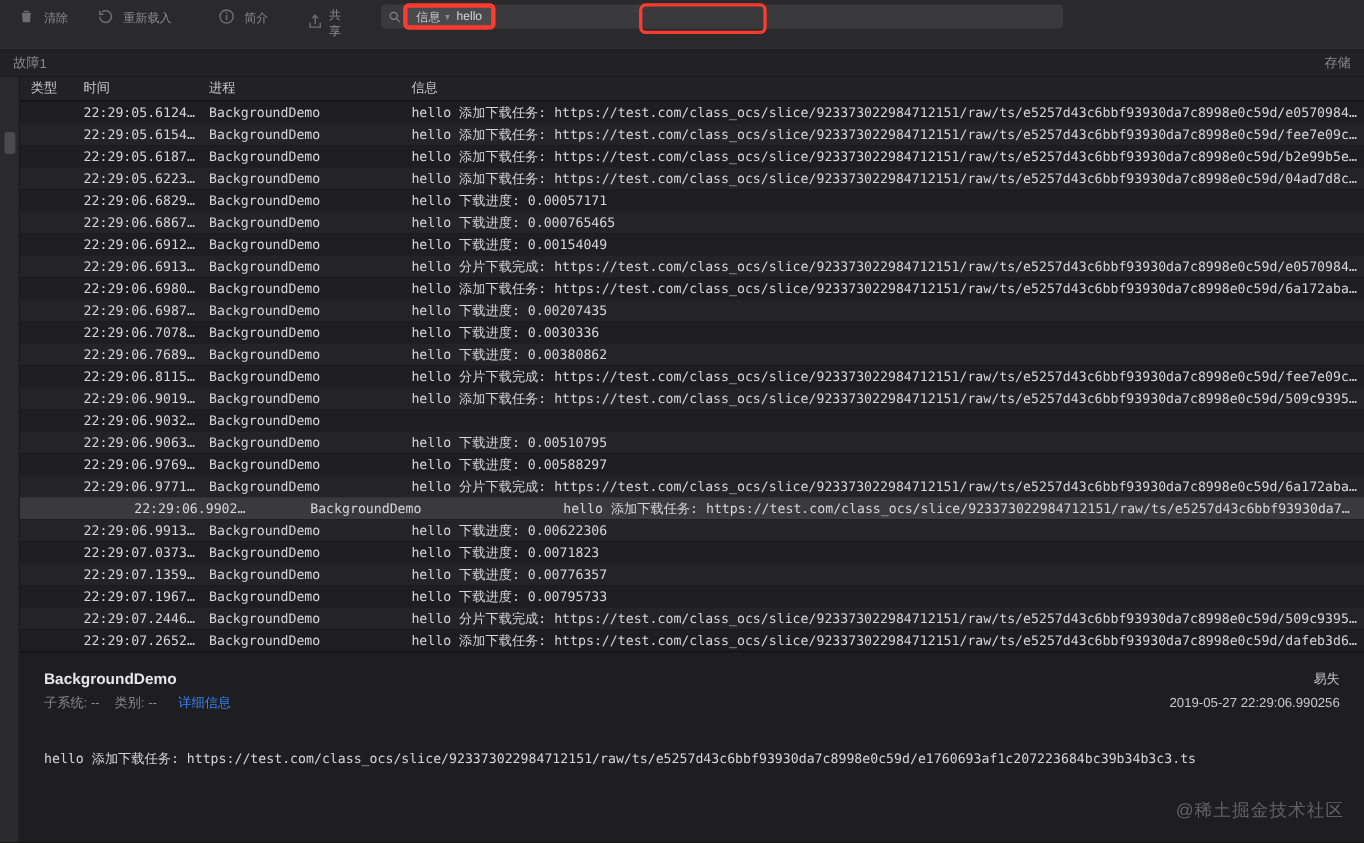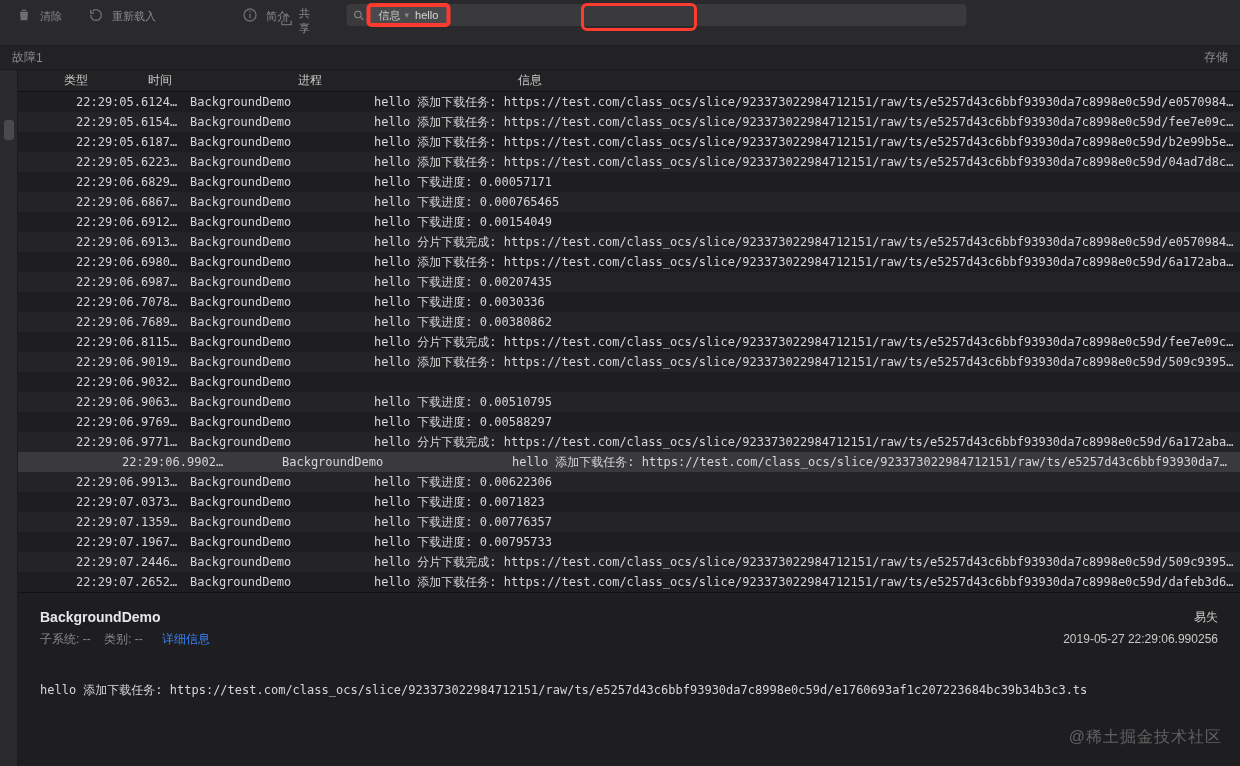--- a/index.html
+++ b/index.html
@@ -41,21 +41,21 @@
   
   .main { display:flex; height:calc(766px - 46px - 24px); }
   .sidebar { width:18px; background:#2a2a2c; border-right:1px solid #1b1b1c;
     display:flex; flex-direction:column; align-items:center; padding-top:50px; }
   .side-handle { width:10px; height:20px; background:#4a4a4c; border-radius:3px; }
   .content { flex:1; display:flex; flex-direction:column; min-width:0; }
 
   
   .thead { display:flex; height:22px; background:#222224; border-bottom:1px solid #111;
     color:#c9c9c9; font-size:12px; align-items:center; padding-left:4px; }
-  .th { padding:0 6px;margin-left:36px; }
+  .th { padding:0 6px; }
   .c-type { width:48px; } .c-time { width:114px; } .c-proc { width:184px; }
   .c-msg { flex:1; min-width:0; }
 
   
   .tbody { flex:0 0 auto; overflow:hidden; }
   .row { display:flex; height:20px; align-items:center; padding-left:4px; }
   .row:nth-child(odd){ background:#1e1e20; }
   .row:nth-child(even){ background:#242426; }
   .row.sel { background:#3a3a3c;gap:46px; }
   .cell { padding:0 6px; white-space:nowrap; overflow:hidden; text-overflow:ellipsis; }
@@ -89,21 +89,21 @@
     <div class="tb-lbl">清除</div>
   </div>
   <div class="tb-group">
     <div class="tb-btn">
       <svg viewBox="0 0 24 24">
           <path fill="none" stroke="currentColor" stroke-width="2" d="M4 12a8 8 0 1 0 3-6.2M4 4v5h5"></path>
         </svg>
     </div>
     <div class="tb-lbl">重新载入</div>
   </div>
-  <div class="tb-group" style="margin-left:60px">
+  <div class="tb-group" style="margin-left:16px">
     <div class="tb-btn">
       <svg viewBox="0 0 24 24">
           <circle cx="12" cy="12" r="9" fill="none" stroke="currentColor" stroke-width="2"></circle>
           <path fill="currentColor" d="M11 10h2v7h-2zM11 6h2v2h-2z"></path>
         </svg>
     </div>
     <div class="tb-lbl">简介</div>
   </div>
 
   <div class="tb-center">

